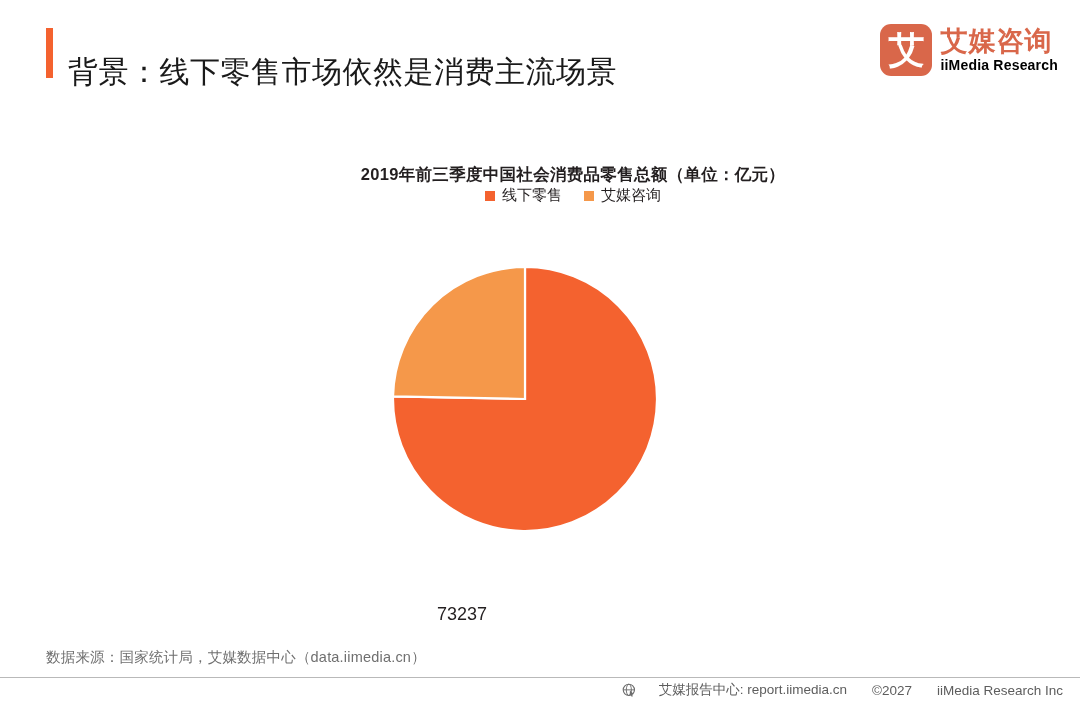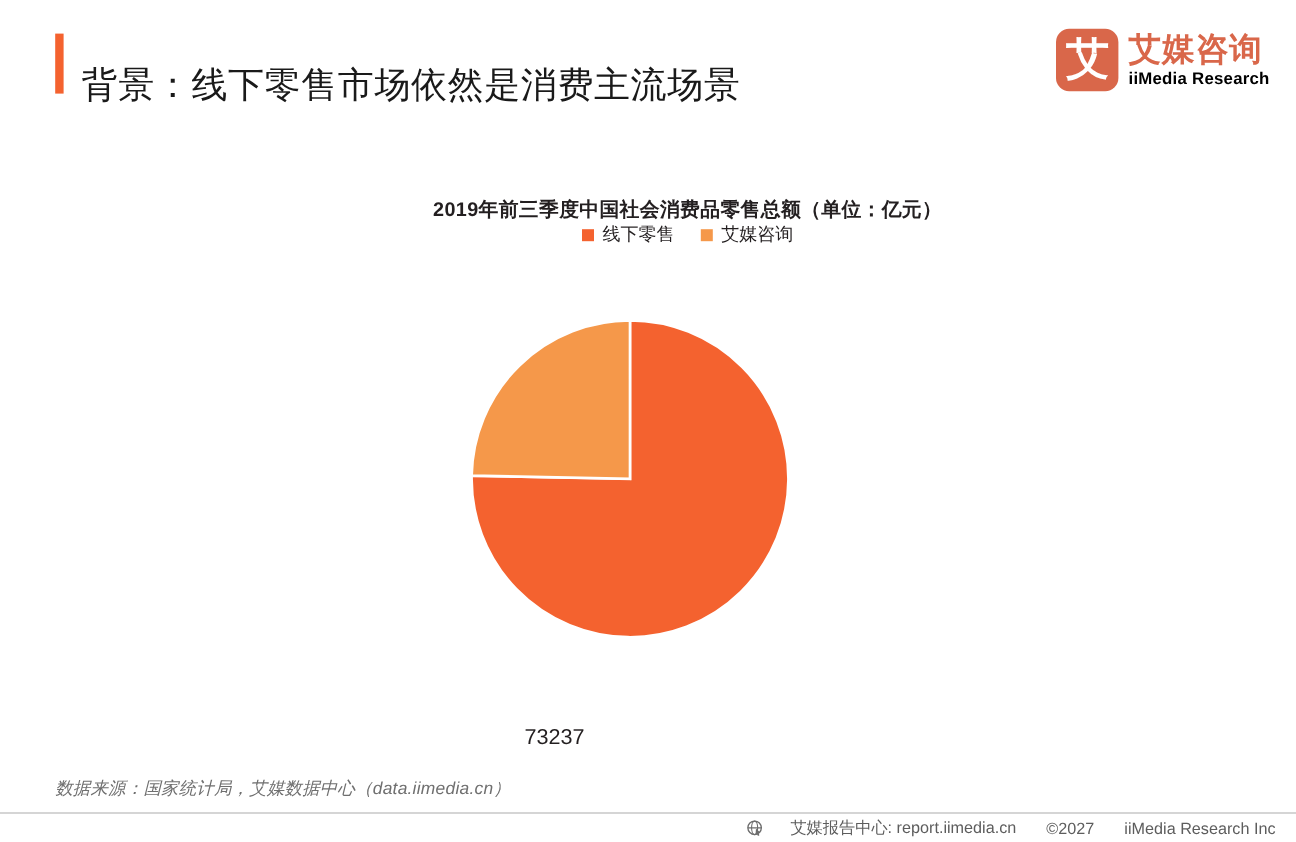--- a/index.html
+++ b/index.html
@@ -161,21 +161,20 @@
 
   
   .source-note {
     position: absolute;
     left: 46px;
     top: 648px;
     font-size: 14.5px;
     color: #6f6f6f;
     letter-spacing: 0.2px;
     white-space: nowrap;
-    font-style: italic;
   }
   .footer-rule {
     position: absolute;
     left: 0;
     top: 677px;
     width: 1080px;
     height: 1px;
     background: #b9b9b9;
   }
   .footer-bar {

